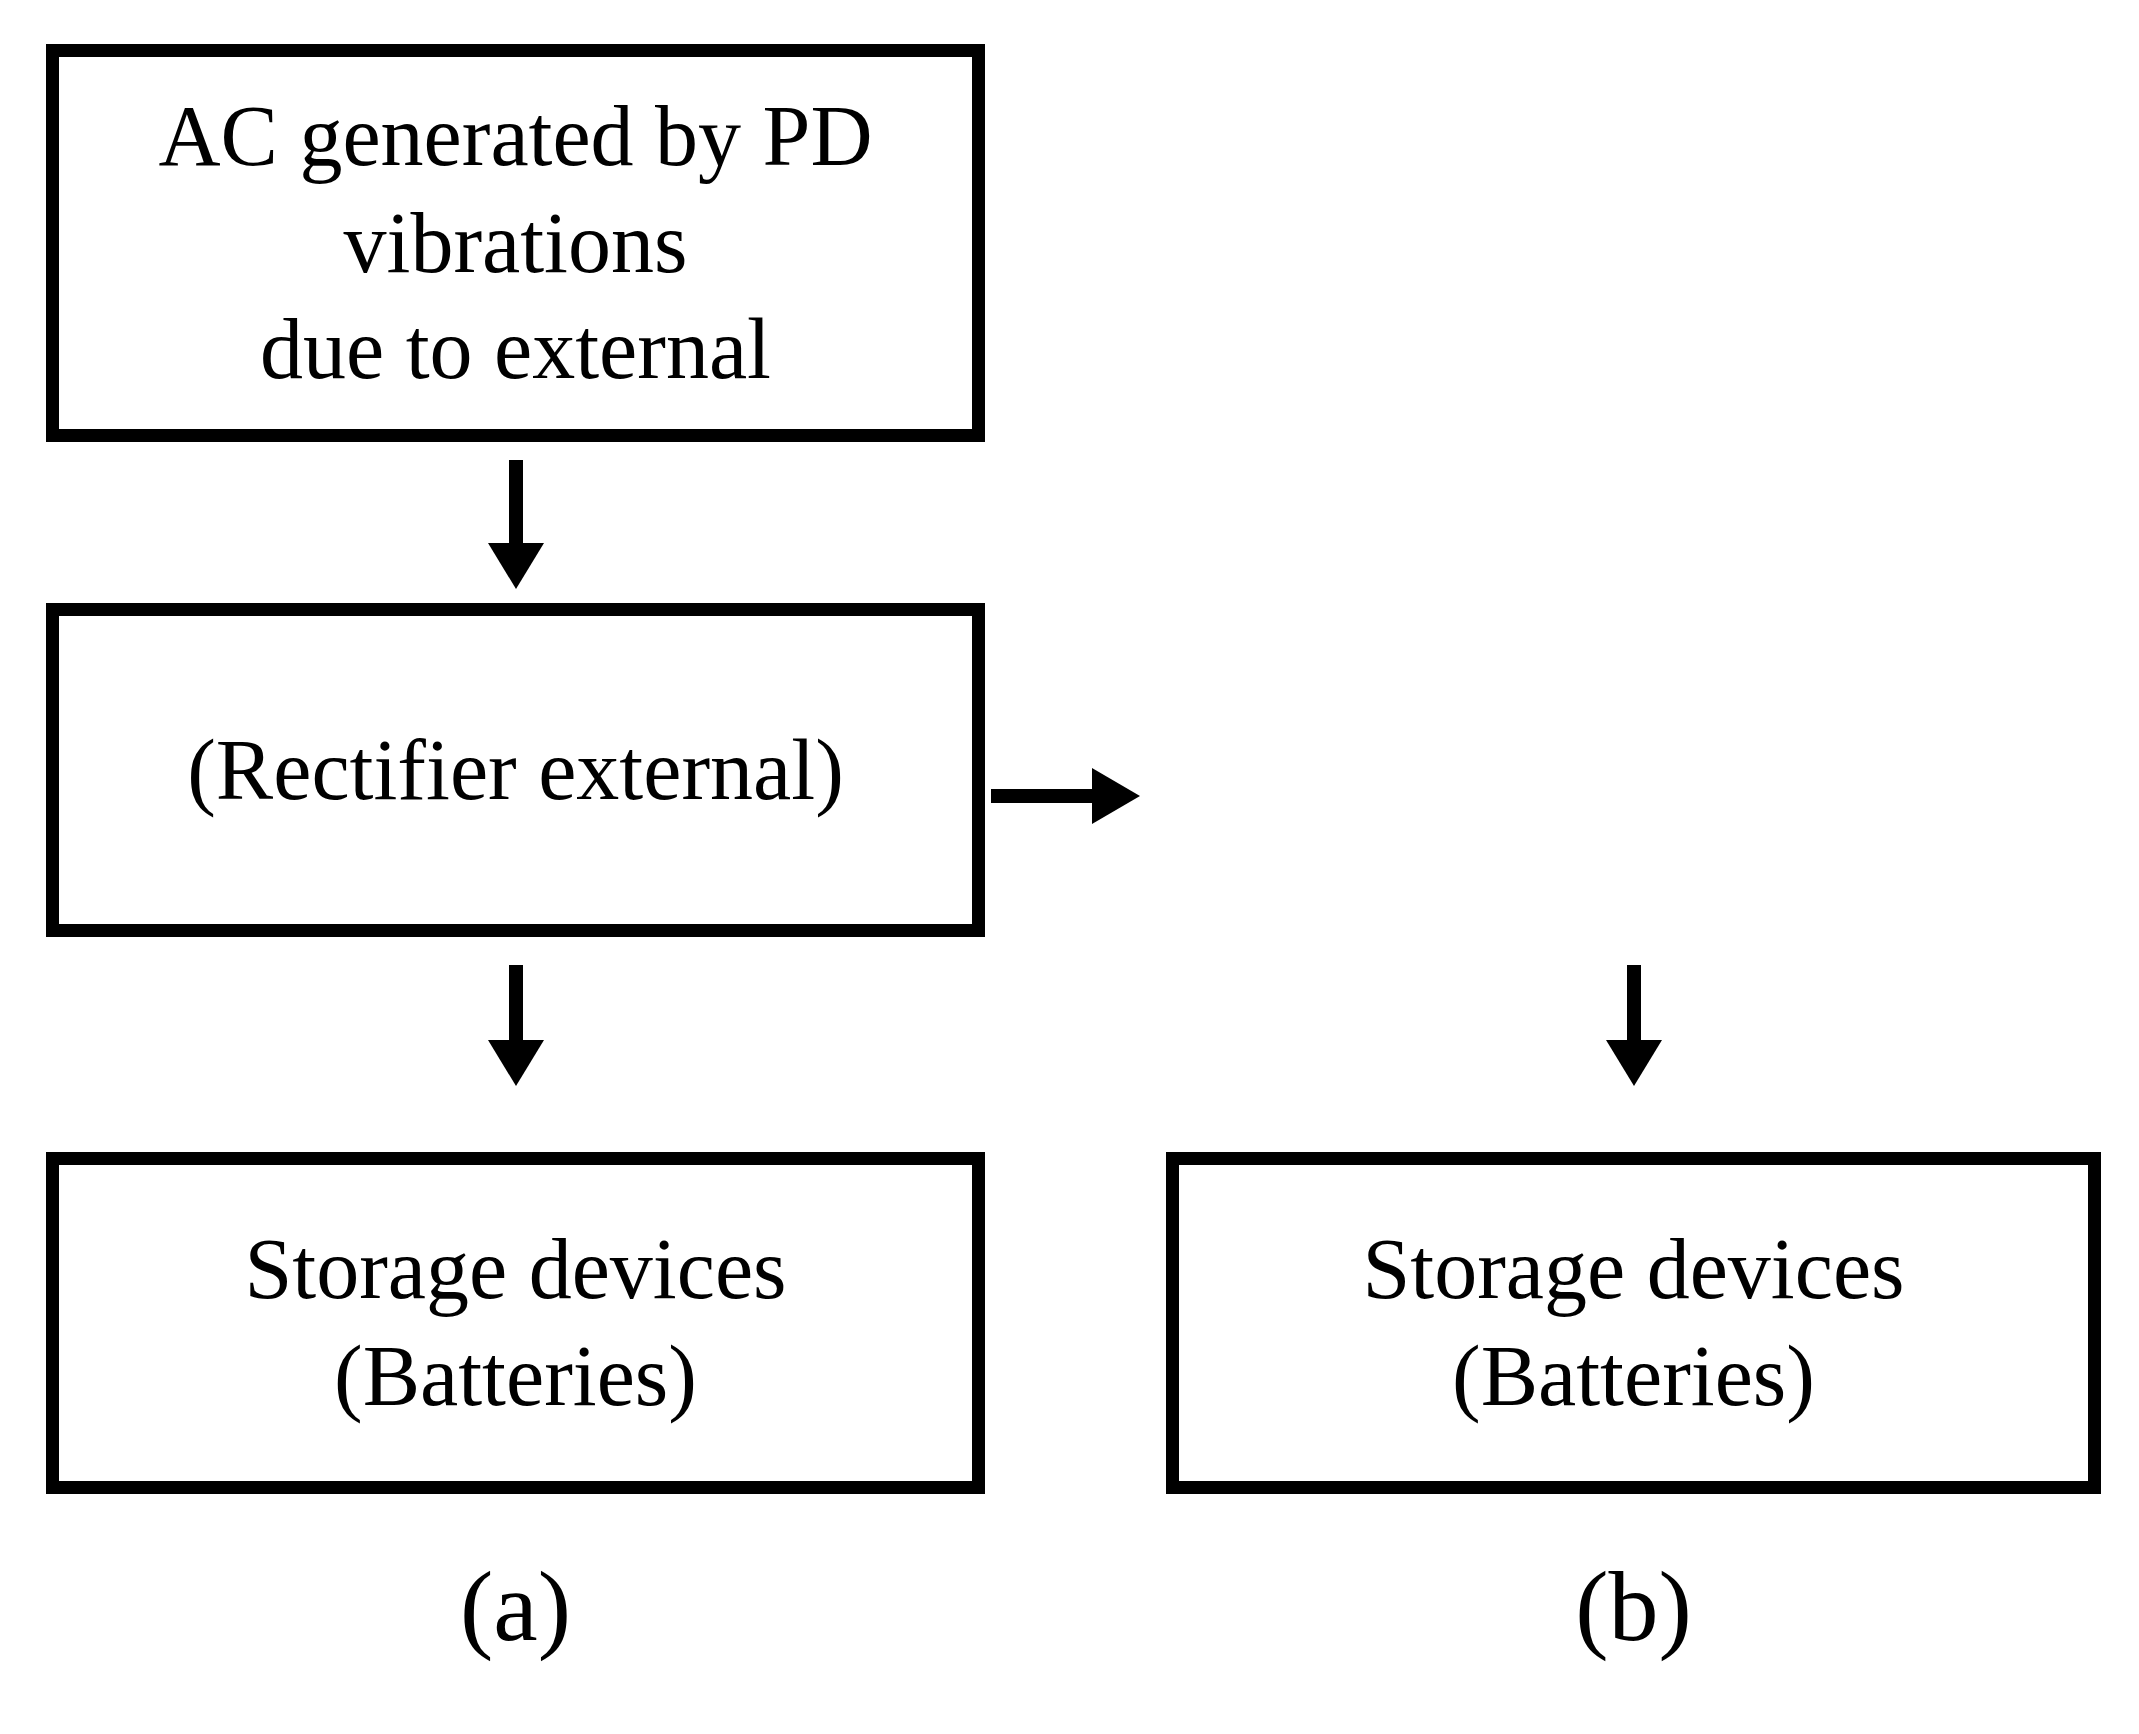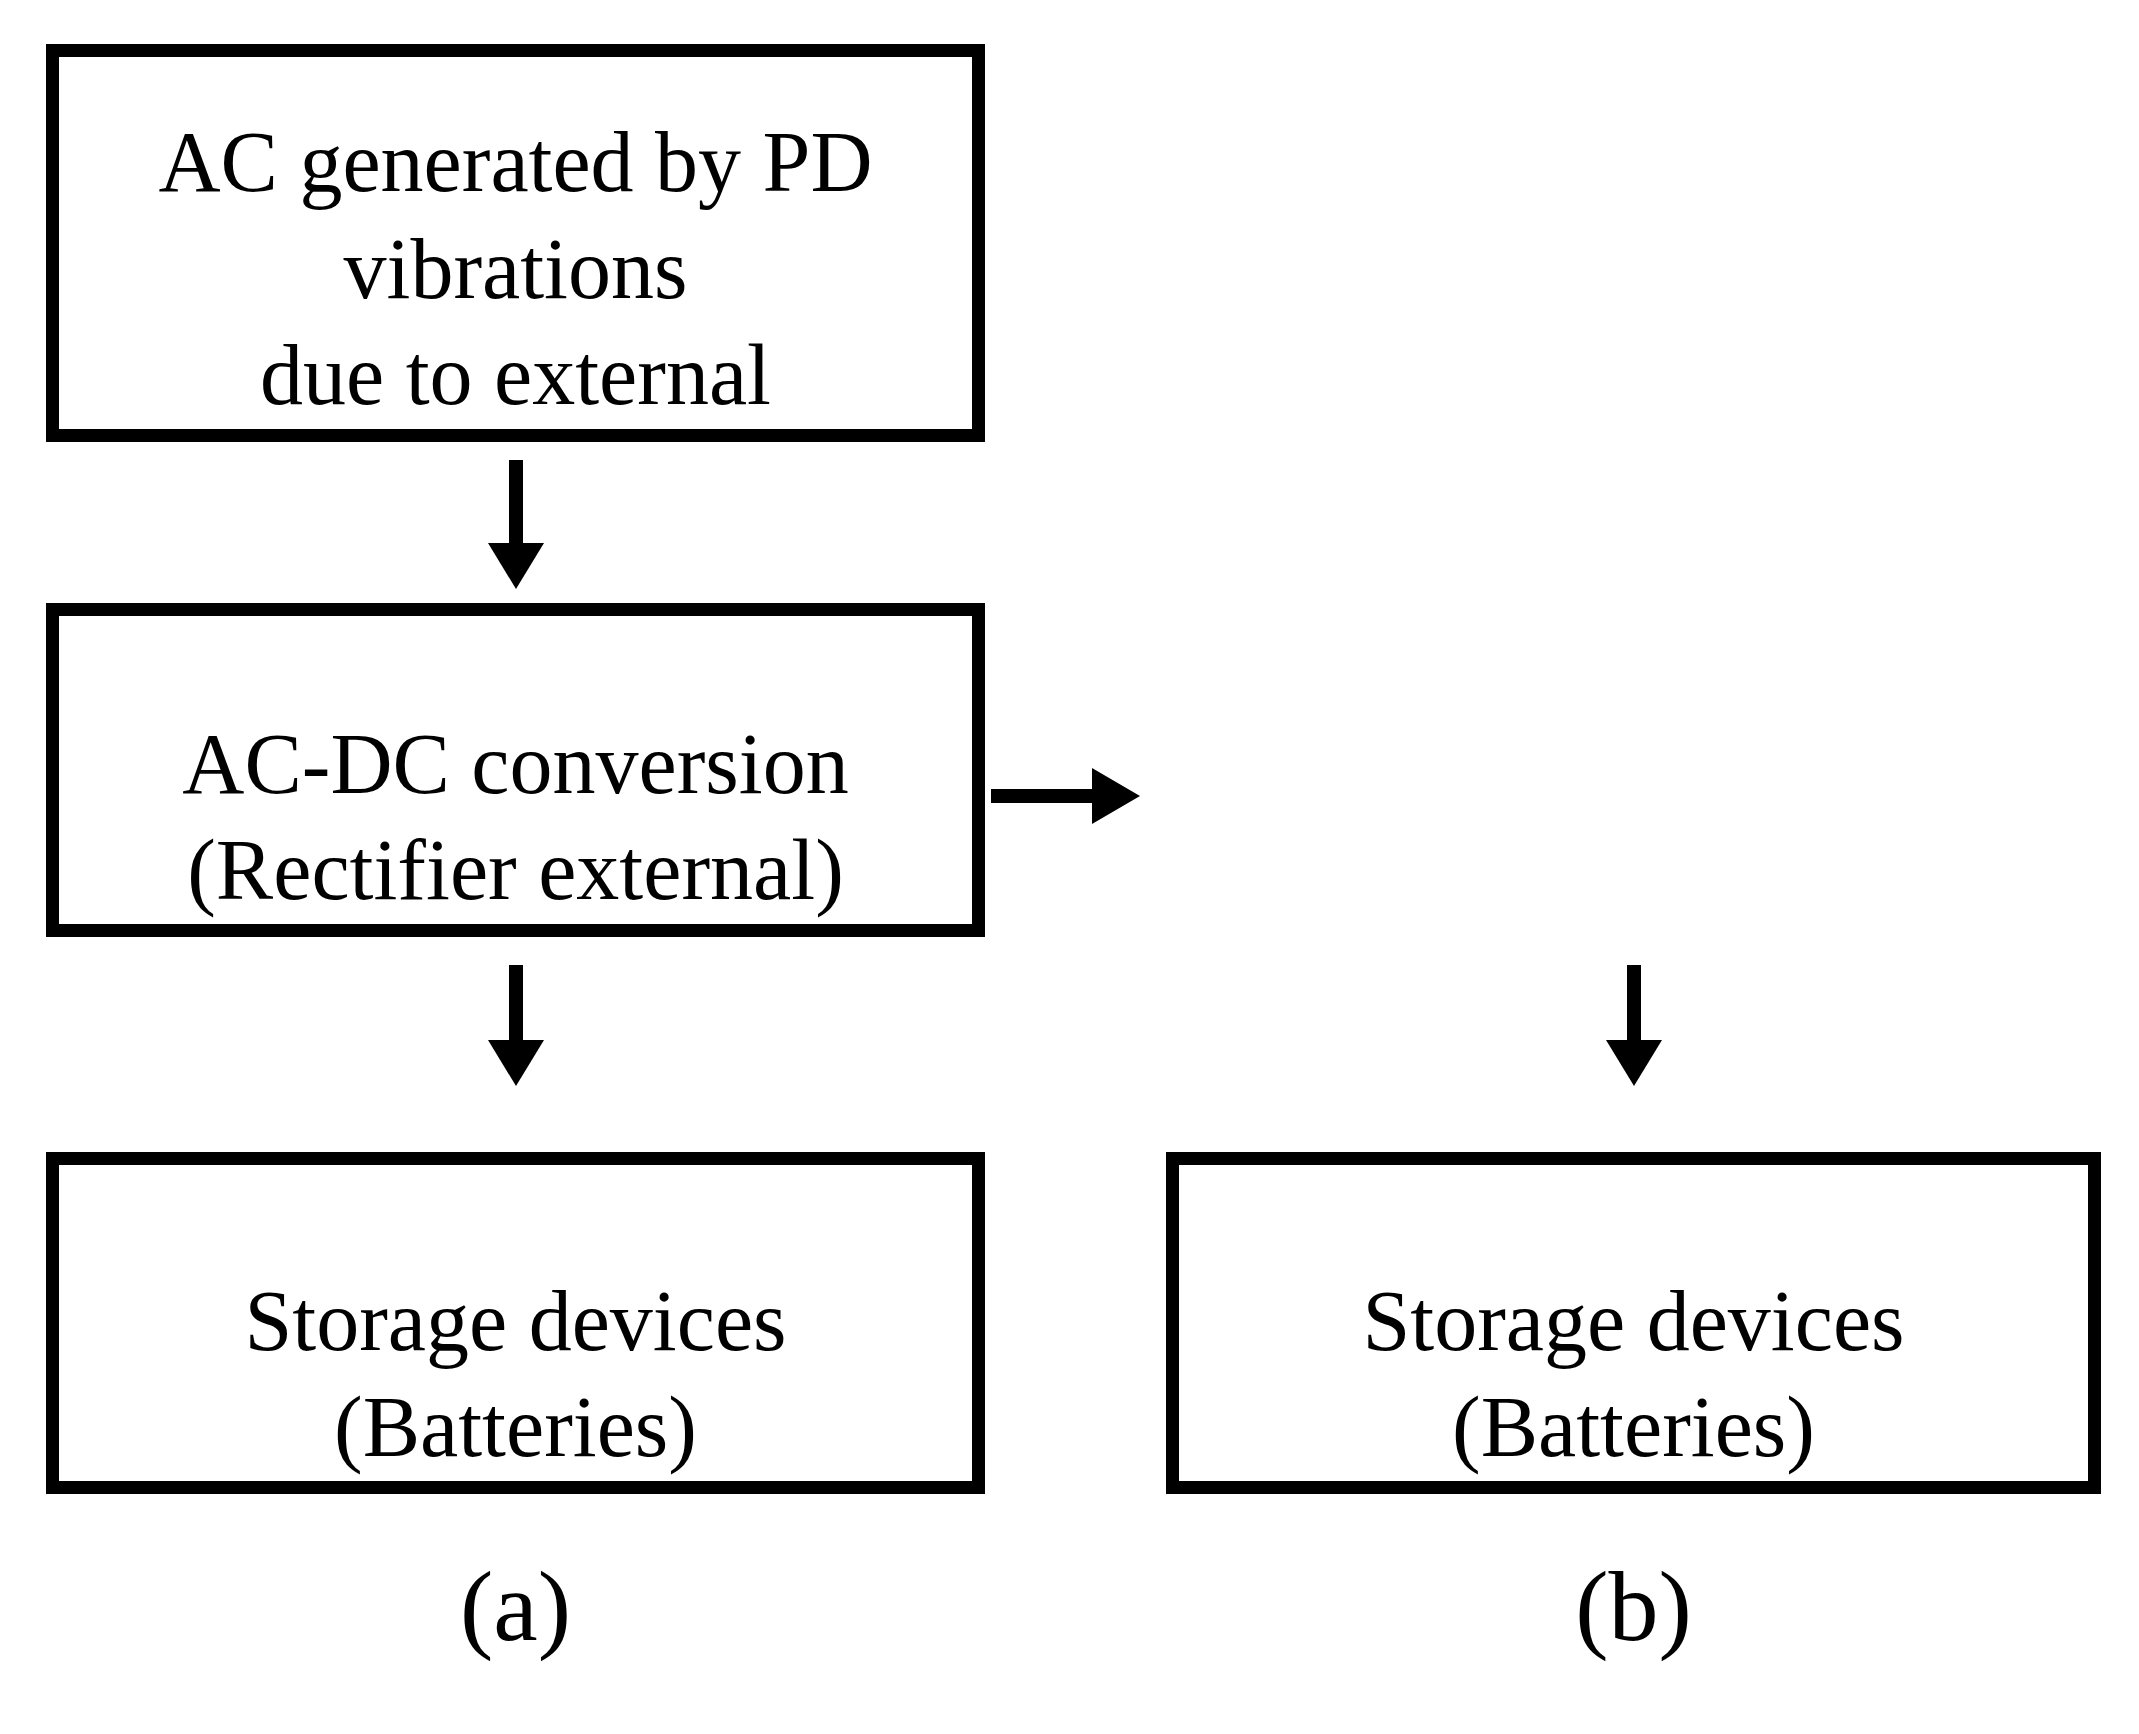--- a/index.html
+++ b/index.html
@@ -13,21 +13,21 @@
     font-family: "Liberation Serif", "DejaVu Serif", serif;
     overflow: hidden;
   }
   .fbox {
     position: absolute;
     border: 13px solid #000000;
     background: #ffffff;
     display: flex;
     flex-direction: column;
     align-items: center;
-    justify-content: flex-end;
+    justify-content: center;
     text-align: center;
     font-size: 86px;
     line-height: 1.24;
     color: #000000;
   }
   .caption {
     position: absolute;
     font-size: 100px;
     line-height: 1.1;
     text-align: center;
@@ -84,21 +84,20 @@
     <div class="line">vibrations</div>
     <div class="line">due to external</div>
   </div>
 
   <div class="arrow-v" id="arrow-a1">
     <div class="stem"></div>
     <div class="head"></div>
   </div>
 
   <div class="fbox" id="box-acdc">
-    <div class="line">AC-DC conversion</div>
     <div class="line">(Rectifier external)</div>
   </div>
 
   <div class="arrow-v" id="arrow-a2">
     <div class="stem"></div>
     <div class="head"></div>
   </div>
 
   <div class="fbox" id="box-storage-a">
     <div class="line">Storage devices</div>

